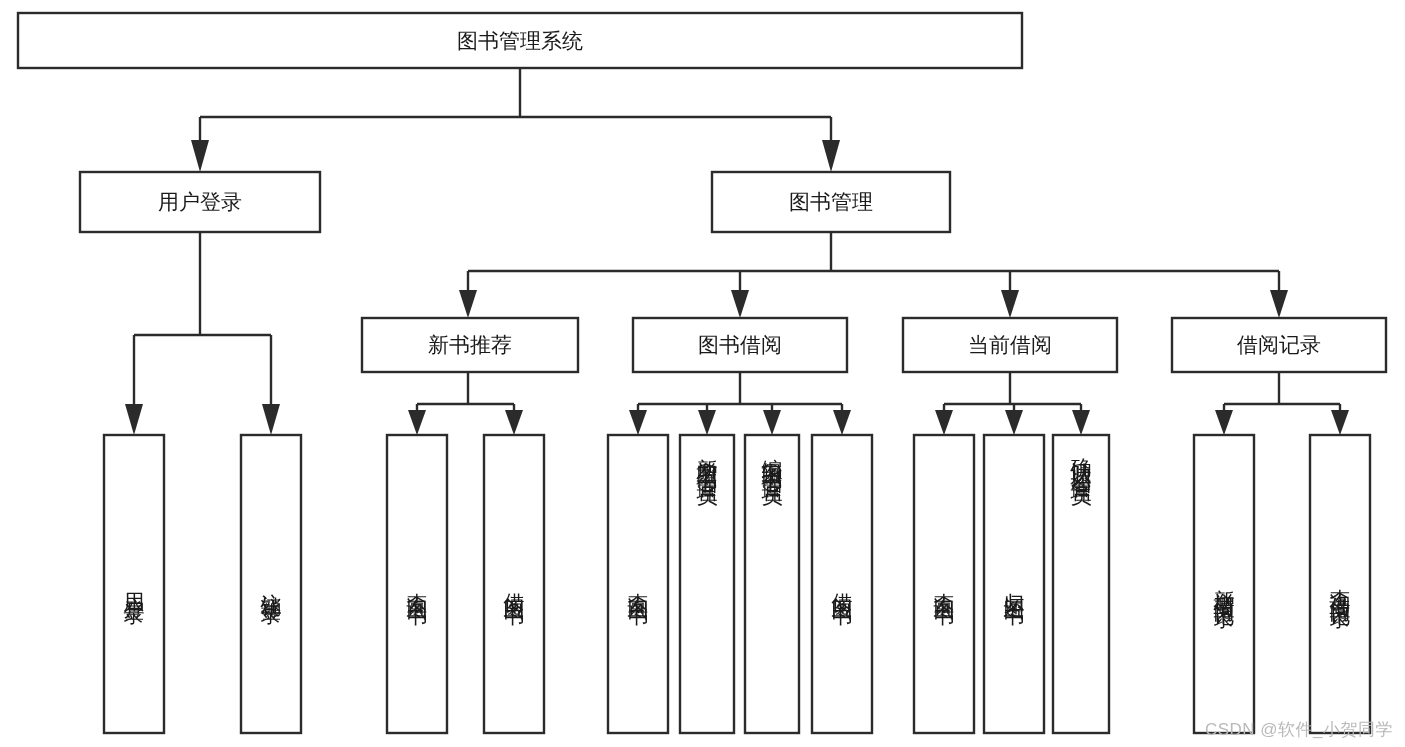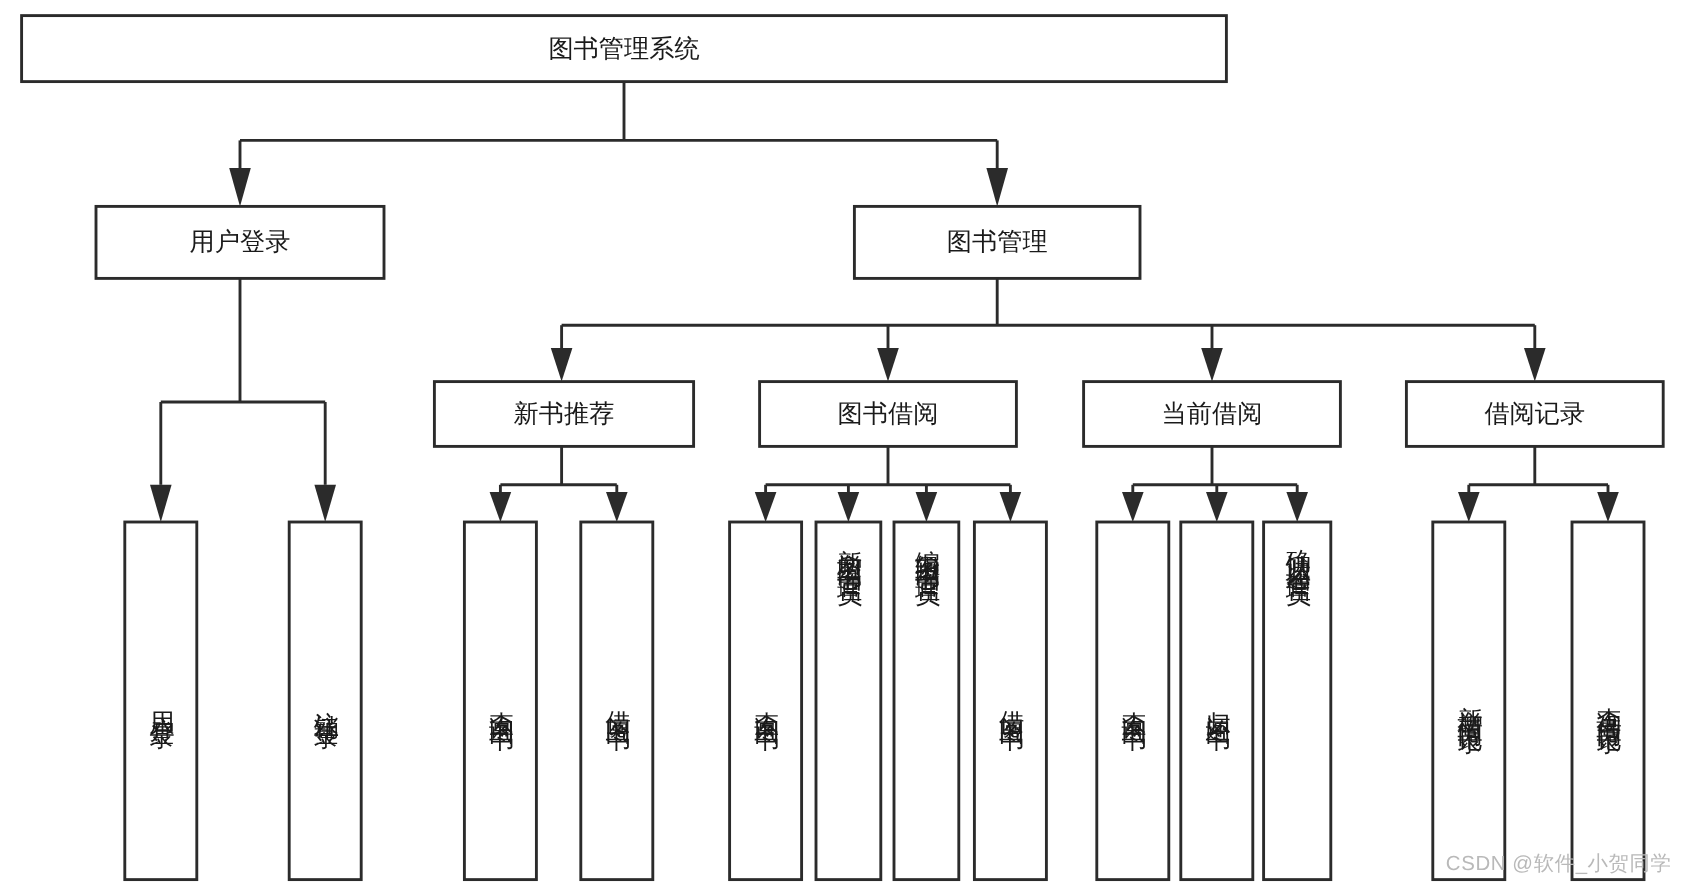--- a/index.html
+++ b/index.html
@@ -63,21 +63,21 @@
     font-size: 21px;
     line-height: 1.05;
     letter-spacing: 4px;
     color: #1a1a1a;
     white-space: nowrap;
     text-align: center;
   }
   #watermark {
     position: absolute;
     right: 12px;
-    bottom: 16px;
+    bottom: 6px;
     font-family: "Liberation Sans", "DejaVu Sans", sans-serif;
     font-size: 17px;
     color: #b9b9b9;
     letter-spacing: 0.5px;
     white-space: nowrap;
     user-select: none;
   }
 </style>
 </head>
 <body>

